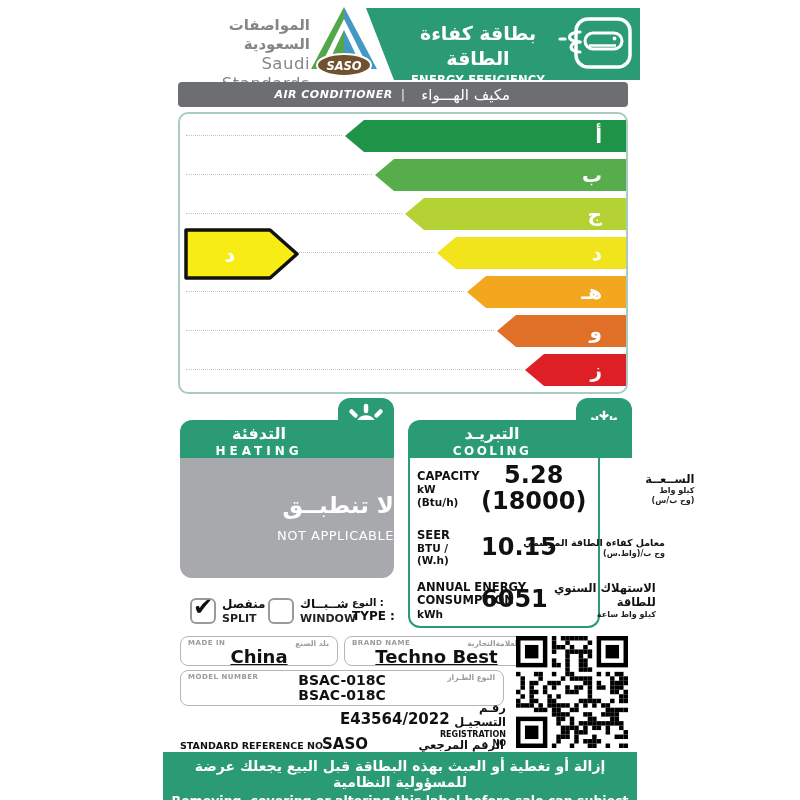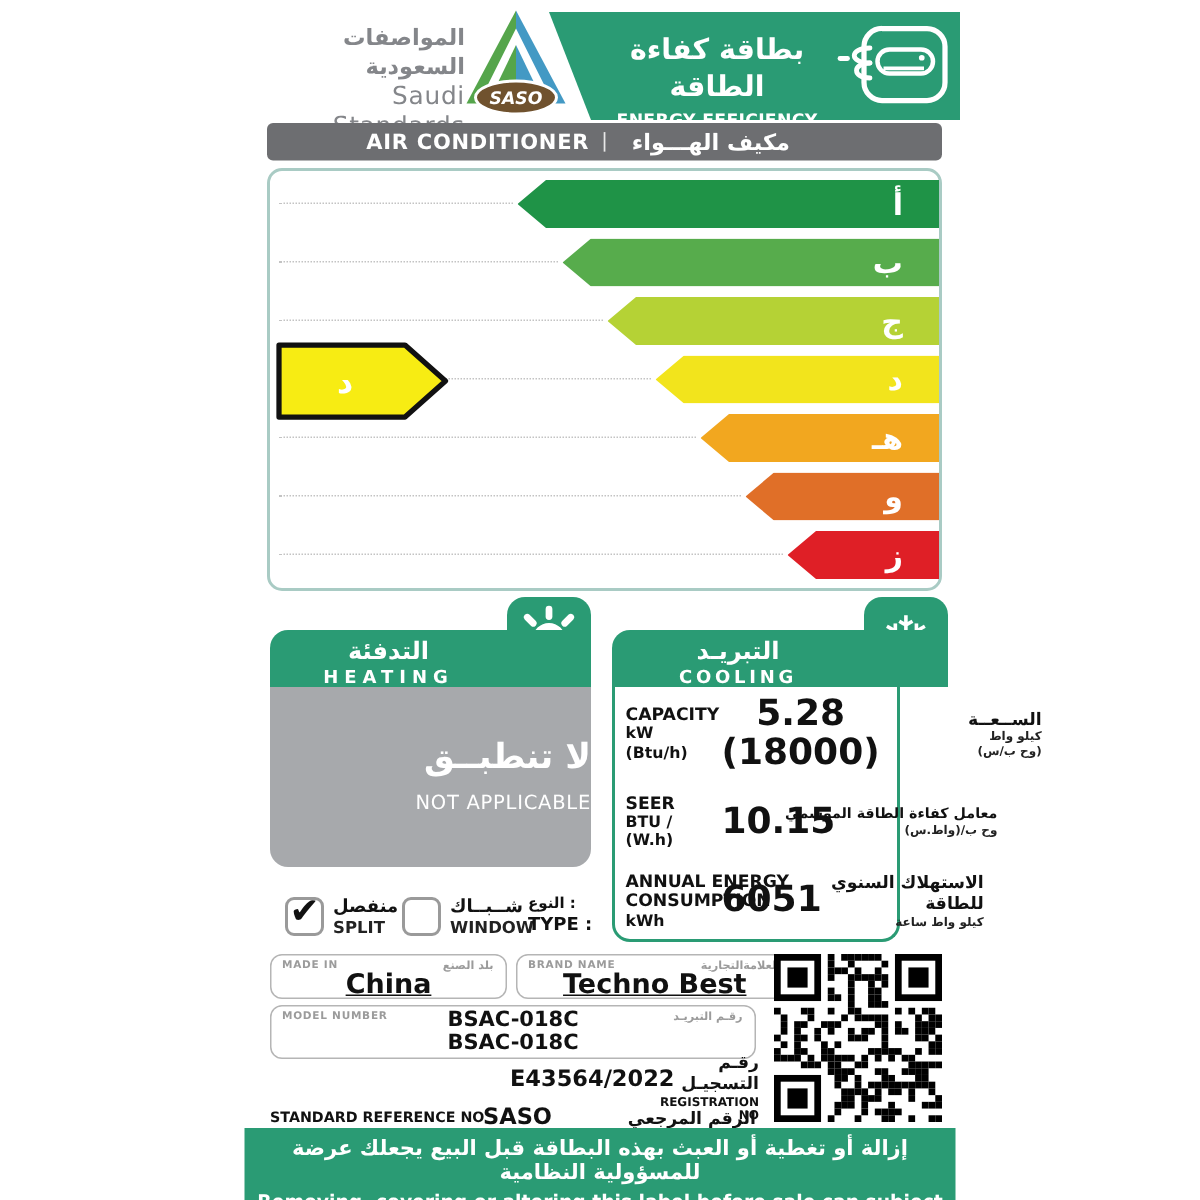--- a/index.html
+++ b/index.html
@@ -15,23 +15,23 @@
   .header-green { position:absolute; left:366px; top:8px; width:274px; height:72px; background:#2a9b74;
                   clip-path:polygon(0 0, 100% 0, 100% 100%, 28px 100%); }
   .header-title { position:absolute; left:36px; top:13px; width:152px; text-align:center; color:#fff; }
   .header-title .t-ar { font-size:19px; font-weight:bold; line-height:1.3; }
   .header-title .t-en { font-size:11.5px; font-weight:bold; margin-top:3px; letter-spacing:.2px; }
   .ac-icon { position:absolute; left:190px; top:9px; }
 
   
   .product-bar { position:absolute; left:178px; top:82px; width:450px; height:25px; background:#6d6e71;
                  border-radius:4px; display:grid; grid-template-columns:1fr auto 1fr; align-items:center; color:#fff; }
-  .product-bar .pb-en { justify-self:end; padding-right:8px; font-size:14px; font-weight:bold; letter-spacing:.5px; }
+  .product-bar .pb-en { justify-self:end; padding-right:8px; font-size:11px; font-weight:bold; letter-spacing:.5px;font-style:italic; }
   .product-bar .pb-sep { font-size:13px; color:#e8e8e8; }
-  .product-bar .pb-ar { justify-self:start; padding-left:16px; font-size:15px; font-weight:bold; }
+  .product-bar .pb-ar { justify-self:start; padding-left:16px; font-size:15px; font-weight:normal; }
 
   
   .arrows-panel { position:absolute; left:178px; top:112px; width:450px; height:282px; background:#fff;
                   border:2px solid #a9cbc4; border-radius:10px; }
   .grade-row { position:absolute; right:0; height:32px; color:#fff; display:flex; align-items:center;
                justify-content:flex-end; padding-right:24px; font-size:20px; font-weight:bold;
                clip-path:polygon(19px 0, 100% 0, 100% 100%, 19px 100%, 0 50%); }
   .g0 { top:6px;   width:281px; background:#1f9347; }
   .g1 { top:45px;  width:251px; background:#57ac4c; }
   .g2 { top:84px;  width:221px; background:#b5d235; }
@@ -292,21 +292,21 @@
     <span class="lab-ar">بلد الصنع</span>
     <div class="ival">China</div>
   </div>
   <div class="ibox box-brand">
     <span class="lab-en">BRAND NAME</span>
     <span class="lab-ar">العلامةالتجارية</span>
     <div class="ival">Techno Best</div>
   </div>
   <div class="ibox box-model">
     <span class="lab-en">MODEL NUMBER</span>
-    <span class="lab-ar">رقـم التبريـد</span>
+    <span class="lab-ar">النوع الطـراز</span>
     <div class="ival">
       <div>BSAC-018C</div>
       <div>BSAC-018C</div>
     </div>
   </div>
   <div class="reg-val">E43564/2022</div>
   <div class="reg-label">
     <div class="rl-ar">رقـم التسجيـل</div>
     <div class="rl-en">REGISTRATION NO</div>
   </div>

